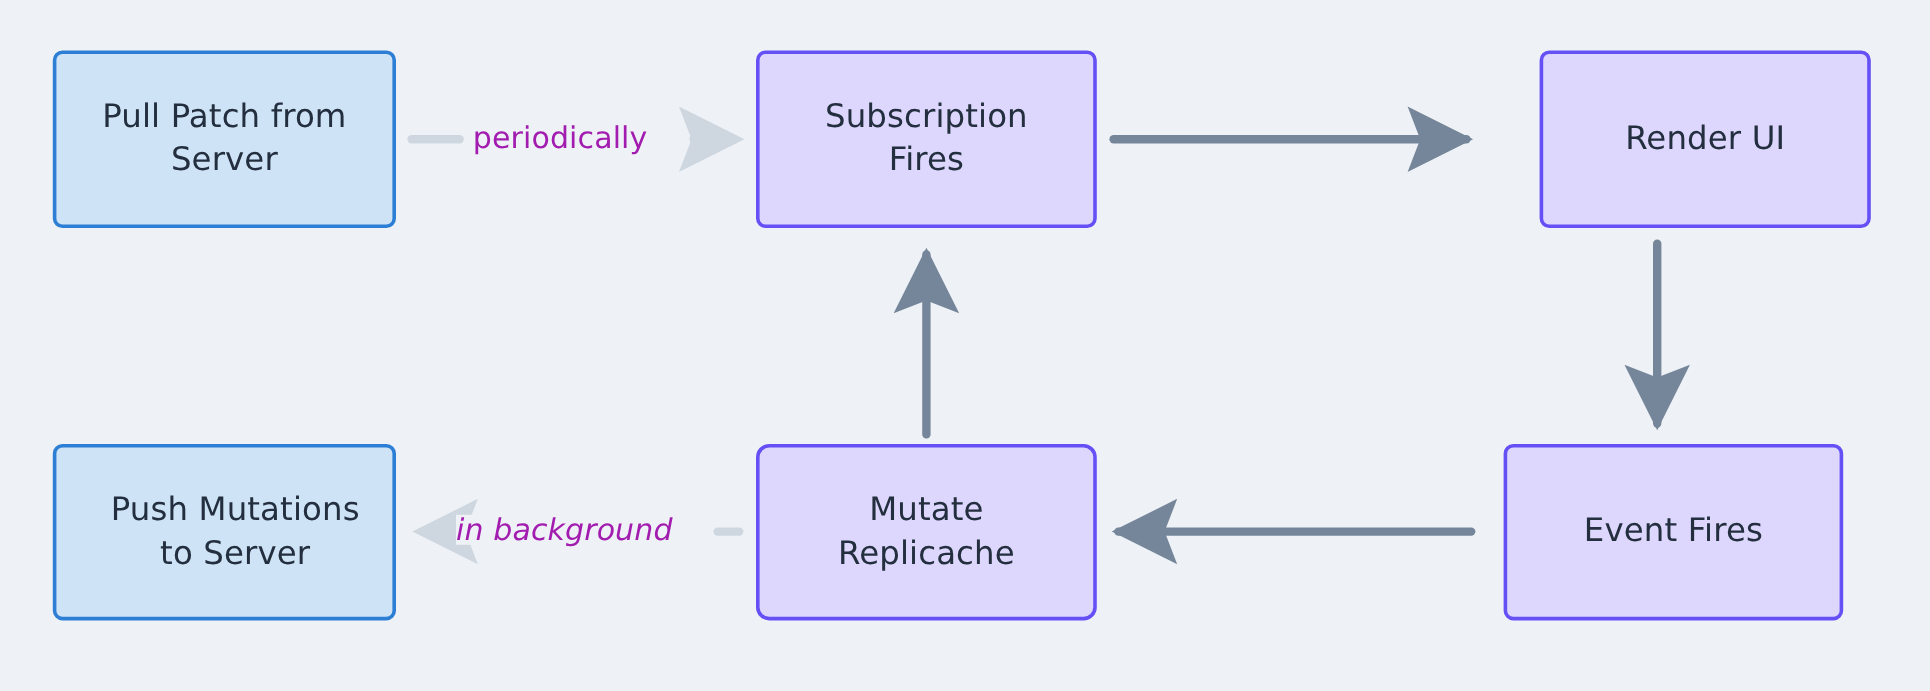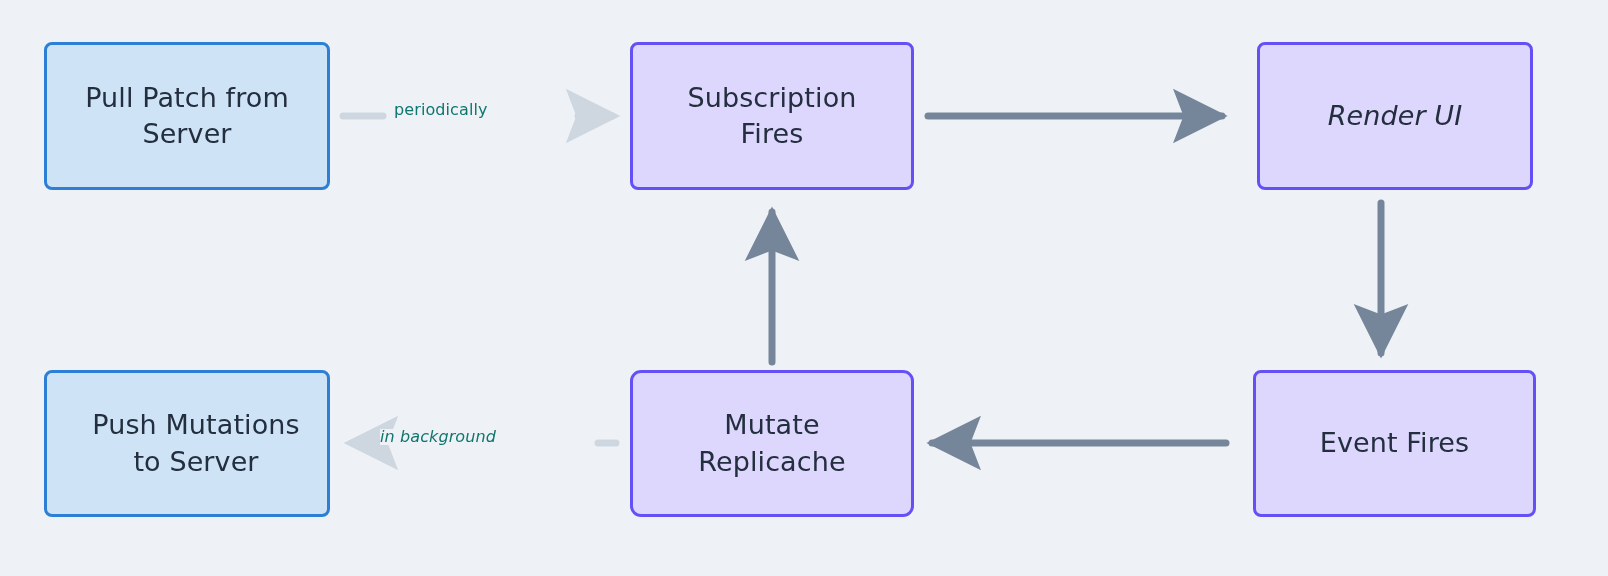--- a/index.html
+++ b/index.html
@@ -49,42 +49,42 @@
     border-color: #2c7fd4;
   }
   .node.purple {
     background: #ddd6fd;
     border-color: #6550f5;
   }
 
   
   #node-pull        { left: 44px;   top: 42px;  width: 286px; height: 148px; }
   #node-subscription{ left: 630px;  top: 42px;  width: 284px; height: 148px; text-align: center; }
-  #node-render      { left: 1257px; top: 42px;  width: 276px; height: 148px; font-style: italic; }
+  #node-render      { left: 1283px; top: 42px;  width: 276px; height: 148px; }
   #node-push        { left: 44px;   top: 370px; width: 286px; height: 147px; padding-left: 18px; }
   #node-mutate      { left: 630px;  top: 370px; width: 284px; height: 147px; border-radius: 11px; }
   #node-event       { left: 1239px; top: 370px; width: 283px; height: 147px; margin-left: 14px; }
 
   
   #edges {
     position: absolute;
     left: 0;
     top: 0;
     width: 1608px;
     height: 576px;
     z-index: 1;
     pointer-events: none;
   }
 
   
   .edge-label {
     position: absolute;
     z-index: 2;
-    font-size: 16px;
-    color: #0f766e;
+    font-size: 25px;
+    color: #a21caf;
     background: #eef2f6;
     white-space: nowrap;
     letter-spacing: 0.1px;
     line-height: 1;
   }
   #label-periodically { left: 394px; top: 102px; }
   #label-in-background { left: 380px; top: 429px; font-style: italic; }
 </style>
 </head>
 <body>

